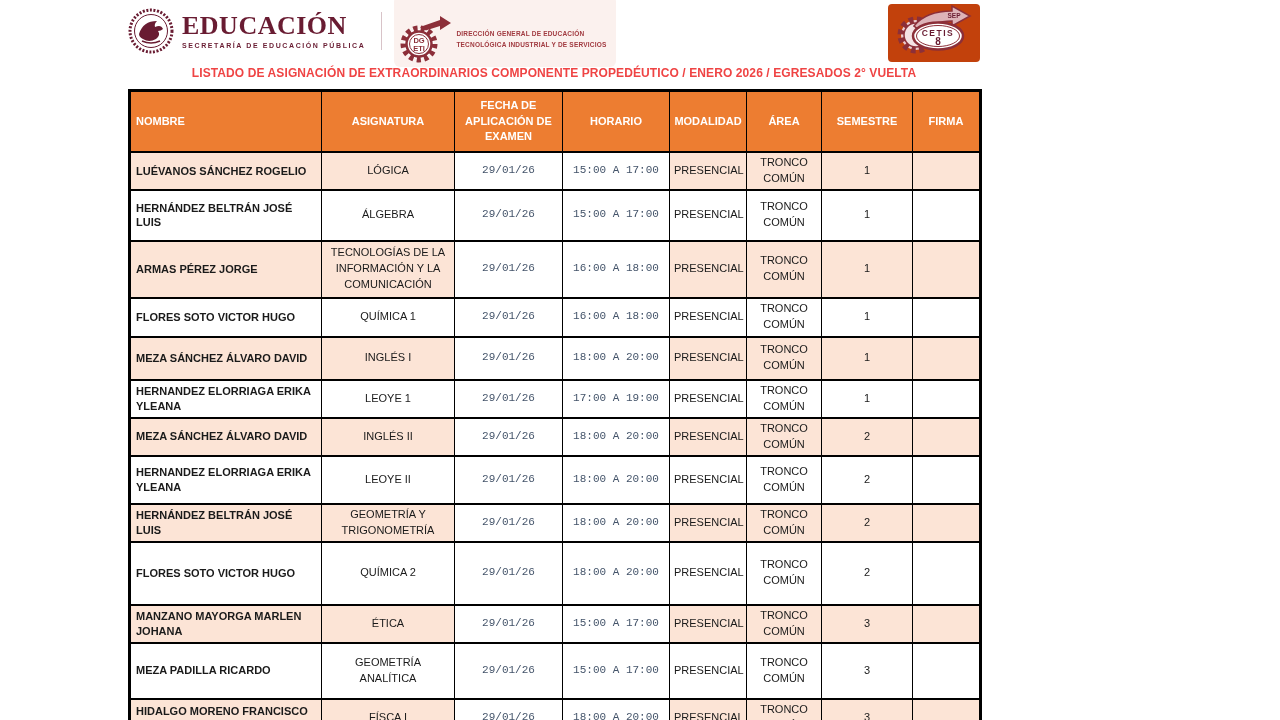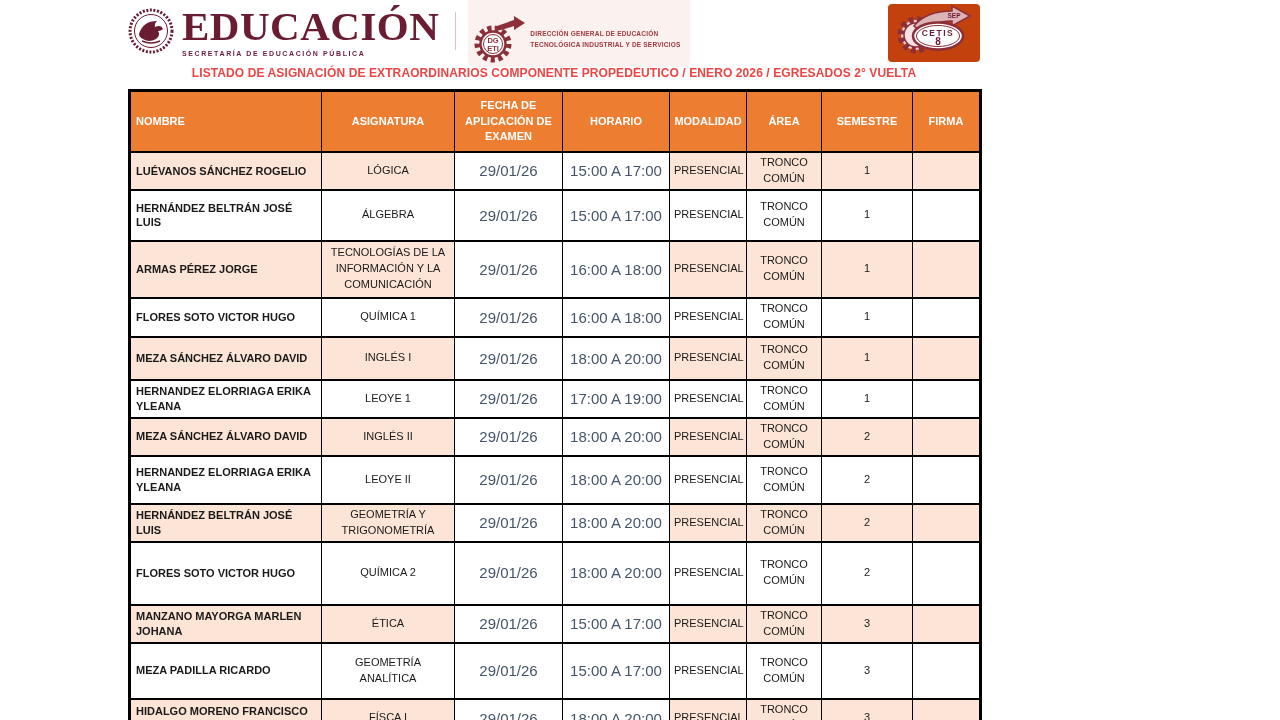--- a/index.html
+++ b/index.html
@@ -4,39 +4,39 @@
 <style>
   html,body{margin:0;padding:0;background:#fff;}
   body{width:1280px;height:720px;font-family:"Liberation Sans",sans-serif;-webkit-font-smoothing:antialiased;}
   .page{width:852px;margin:0 0 0 128px;padding-top:2px;}
 
   
   .logo-band{height:58px;display:flex;align-items:center;position:relative;}
   .brand-left{display:flex;align-items:center;gap:8px;}
   .eagle{flex:0 0 auto;}
   .wordmark-block{display:flex;flex-direction:column;justify-content:center;}
-  .wordmark{font-family:"Liberation Serif",serif;font-weight:bold;font-size:41px;line-height:1;color:#691C32;letter-spacing:.5px;}
+  .wordmark{font-family:"Liberation Serif",serif;font-weight:bold;font-size:26px;line-height:1;color:#691C32;letter-spacing:.5px;}
   .sep-subtitle{font-size:7px;font-weight:bold;letter-spacing:1.6px;color:#691C32;margin-top:3px;}
   .logo-divider{width:1px;height:38px;background:#d8c3c8;margin:0 12px 0 16px;}
   .dgeti{display:flex;align-items:center;gap:4px;background:#fbf1ee;border-radius:6px;padding:19px 10px 2px 2px;}
   .dgeti-text{display:flex;flex-direction:column;gap:1px;}
   .dgeti-text div{font-size:6.5px;font-weight:bold;color:#A13A40;letter-spacing:.2px;line-height:1.5;}
   .cetis-wrap{position:absolute;right:0;top:2px;background:#c2410c;border-radius:4px;}
 
   
   .doc-title{margin-top:6px;text-align:center;font-size:12px;font-weight:bold;color:#ef4444;letter-spacing:.1px;}
 
   
   table{border-collapse:collapse;table-layout:fixed;width:852px;margin-top:9px;border:3px solid #000;}
   th,td{border:1px solid #000;border-top:2px solid #000;border-bottom:2px solid #000;overflow:hidden;}
   thead th{background:#ED7D31;color:#fff;font-size:11px;font-weight:bold;text-align:center;vertical-align:middle;height:55px;padding:2px 3px;line-height:1.45;}
   thead th.col-nombre{text-align:left;padding-left:5px;}
   td{font-size:11px;color:#1a1a1a;vertical-align:middle;text-align:center;padding:2px 4px;line-height:1.45;}
   td.col-nombre{text-align:left;font-weight:bold;padding-left:5px;line-height:1.35;}
-  td.col-fecha,td.col-horario{color:#44546A;font-size:15px;}
+  td.col-fecha,td.col-horario{color:#44546A;font-size:11px;font-family:Liberation Mono, monospace;}
   tbody tr:nth-child(odd) td{background:#FCE4D6;}
   tbody tr:nth-child(odd) td.col-fecha,
   tbody tr:nth-child(odd) td.col-horario{background:#fff;}
   tbody tr:nth-child(1){height:29px;}
   tbody tr:nth-child(2){height:51px;}
   tbody tr:nth-child(3){height:57px;}
   tbody tr:nth-child(4){height:39px;}
   tbody tr:nth-child(5){height:43px;}
   tbody tr:nth-child(6){height:38px;}
   tbody tr:nth-child(7){height:38px;}

